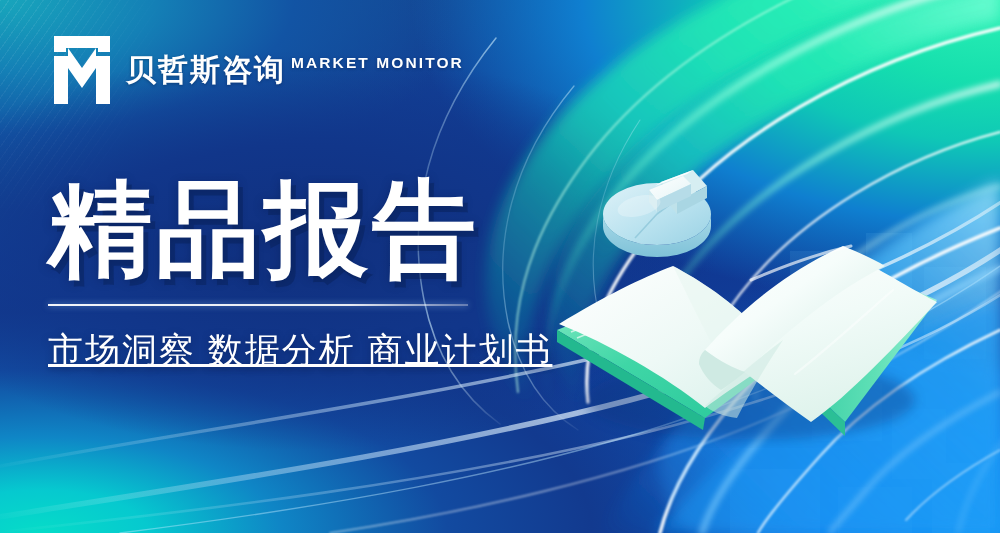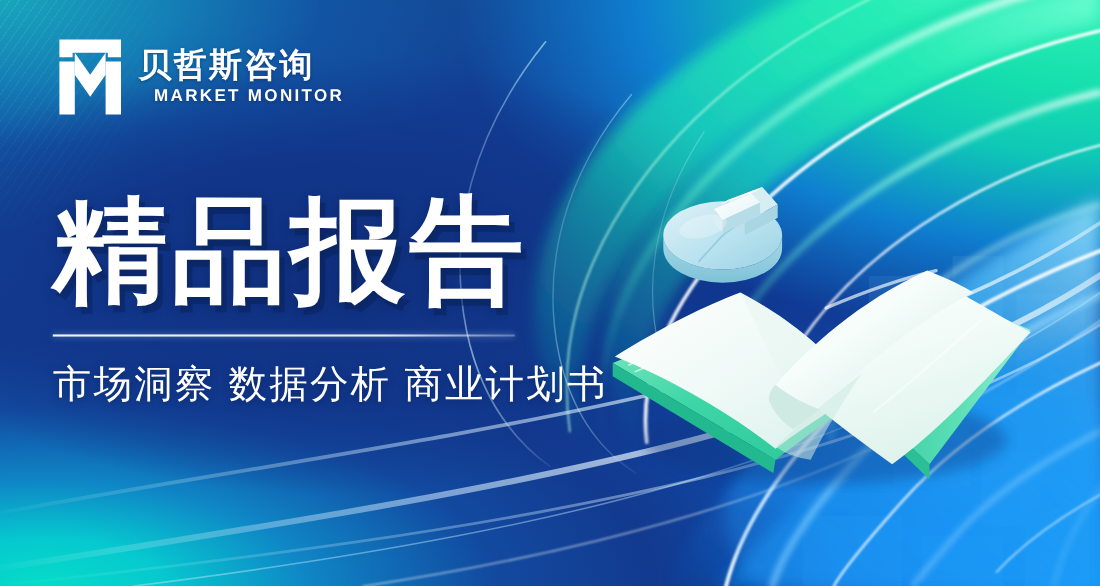--- a/index.html
+++ b/index.html
@@ -40,51 +40,51 @@
   
   .blocks{position:absolute;right:0;bottom:0;width:420px;height:300px;opacity:.10;}
   .blocks i{position:absolute;display:block;background:#7fd2ff;}
 
   
   .ribbons{position:absolute;inset:0;width:1000px;height:533px;}
 
   
   .logo{position:absolute;left:52px;top:34px;display:flex;align-items:center;gap:14px;}
   .logo-mark{width:60px;height:72px;flex:0 0 60px;}
-  .logo-txt{display:flex;flex-direction:column;gap:5px;}
+  .logo-txt{display:flex;gap:5px;}
   .logo-cn{
     color:#fff;font-size:30px;font-weight:700;line-height:1;
     letter-spacing:2px;white-space:nowrap;
     text-shadow:0 1px 3px rgba(4,28,70,.45);
   }
   .logo-en{
     color:#fff;font-size:15.5px;font-weight:700;line-height:1;
     letter-spacing:2.1px;white-space:nowrap;
     text-shadow:0 1px 3px rgba(4,28,70,.45);
-    margin-left:14px;
   }
 
   
   .copy{position:absolute;left:48px;top:176px;width:520px;}
   .headline{
     color:#fff;
     font-size:104px;line-height:1.02;font-weight:700;
     letter-spacing:4px;margin:0;white-space:nowrap;
     text-shadow:5px 6px 0 rgba(8,30,84,.42), 0 2px 10px rgba(5,22,70,.35);
   }
   .rule{
     margin-top:22px;width:420px;height:2px;
     background:linear-gradient(90deg,rgba(255,255,255,.95) 0%,rgba(255,255,255,.9) 72%,rgba(255,255,255,.35) 100%);
     box-shadow:0 0 6px rgba(180,225,255,.55);
   }
   .subline{
     margin-top:25px;color:#fff;
     font-size:35px;font-weight:400;line-height:1.1;letter-spacing:2px;
     white-space:nowrap;
     text-shadow:0 2px 7px rgba(6,26,74,.5);
+    text-decoration:underline;
   }
 
   
   .book{position:absolute;left:545px;top:150px;width:400px;height:300px;}
 </style>
 </head>
 <body>
 
 <div class="banner">
 

